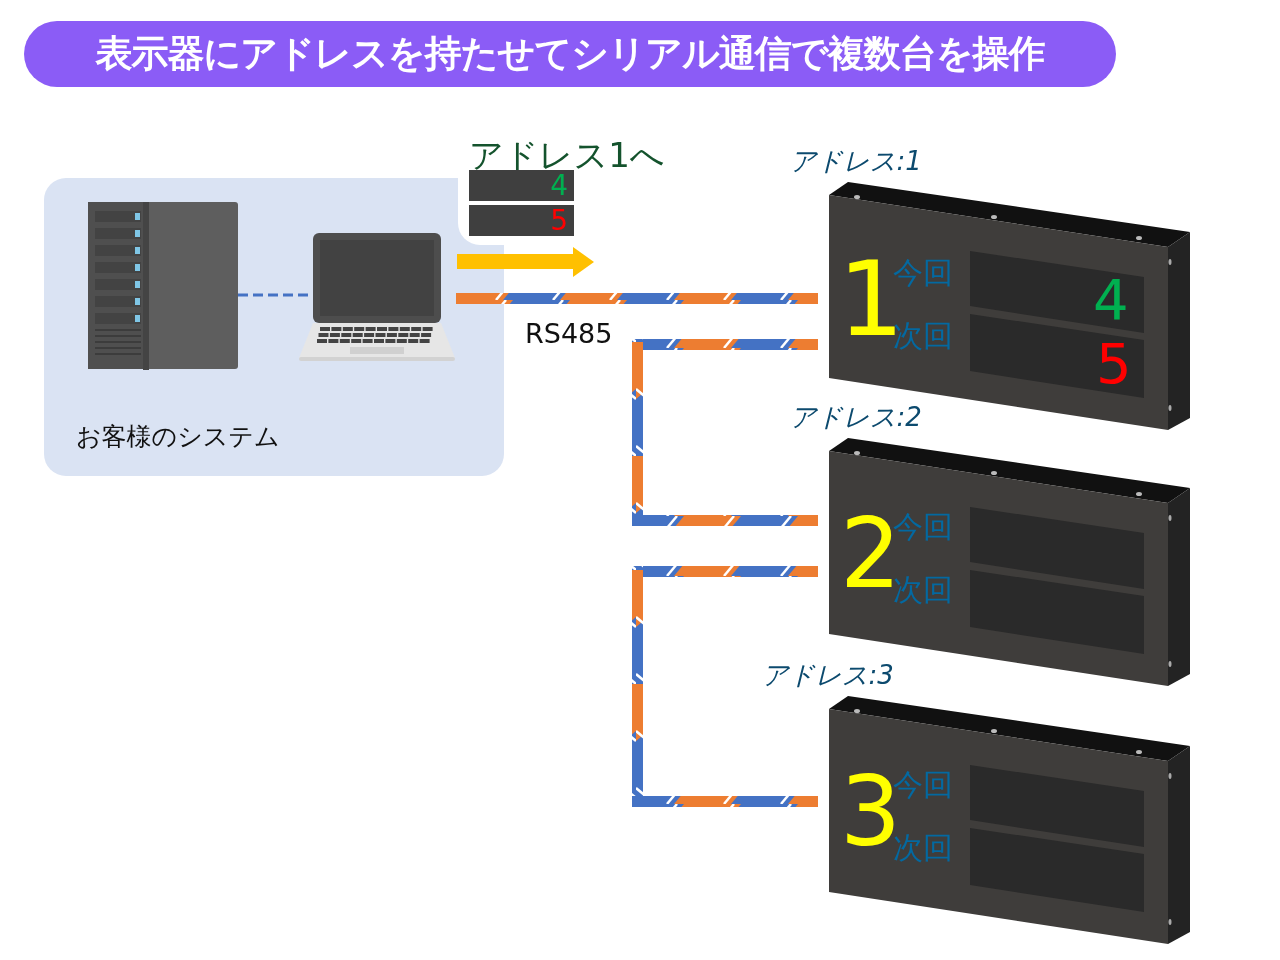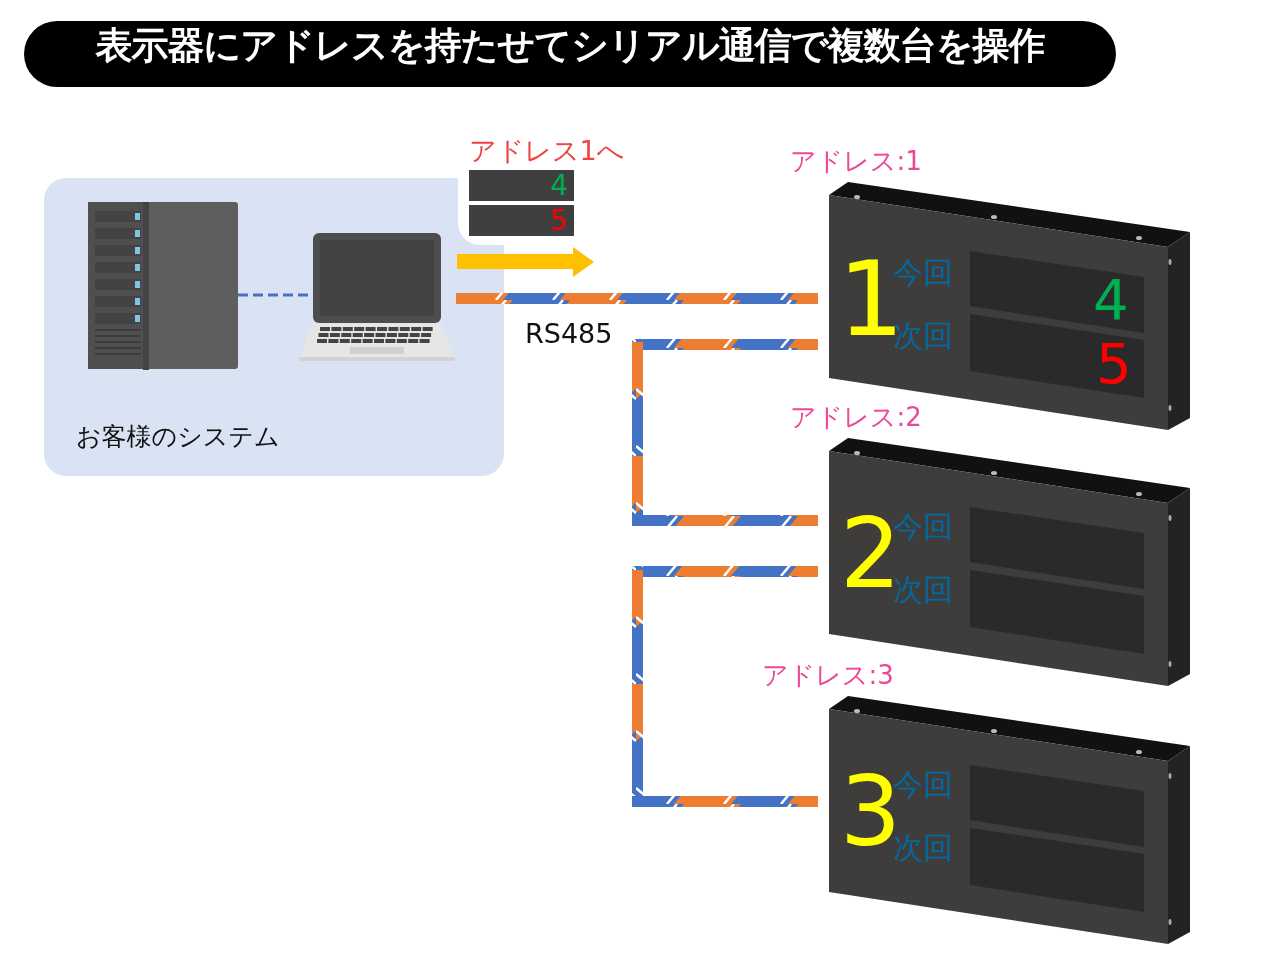--- a/index.html
+++ b/index.html
@@ -1,41 +1,41 @@
 <!DOCTYPE html>
 <html><head>
 <meta charset="utf-8">
 <style>
   html, body { margin: 0; padding: 0; background: #ffffff; }
   body { width: 1280px; height: 960px; position: relative; overflow: hidden;
          font-family: "DejaVu Sans", "Liberation Sans", sans-serif; }
   .abs { position: absolute; }
   .title-bar {
     left: 24px; top: 21px; width: 1092px; height: 66px;
-    background: #000000; border-radius: 33px;
+    background: #8b5cf6; border-radius: 33px;
     color: #ffffff; font-weight: bold; font-size: 37px; letter-spacing: -1px;
-    display: flex; justify-content: center;
+    display: flex; align-items: center; justify-content: center;
   }
   .system-box {
     left: 44px; top: 178px; width: 460px; height: 298px;
     background: #dae3f3; border-radius: 22px;
   }
   .notch {
     left: 458px; top: 160px; width: 60px; height: 85px;
     background: #ffffff; border-bottom-left-radius: 22px;
   }
   .system-label { left: 76px; top: 420px; font-size: 25px; color: #111; }
-  .packet-title { left: 469px; top: 133px; font-size: 27px; color: #ef4444; }
+  .packet-title { left: 469px; top: 133px; font-size: 34px; color: #14532d; }
   .packet-row {
     left: 469px; width: 105px; height: 31px; background: #3f3f3f;
     color: #00b050; font-size: 28px; text-align: right; line-height: 31px;
     padding-right: 6px; box-sizing: border-box;
   }
   .rs-label { left: 483px; top: 318px; font-size: 27px; color: #111; margin-left: 42px; }
-  .addr-label { font-size: 26px; color: #ec4899; }
+  .addr-label { font-size: 26px; color: #0c4a6e; font-style: italic; }
   .big-num { color: #ffff00; font-size: 96px; line-height: 1; font-weight: normal; }
   .row-label { color: #0369a1; font-size: 30px; }
   .digit { font-size: 56px; line-height: 1; }
   svg.layer { position: absolute; left: 0; top: 0; }
 </style>
 </head>
 <body>
 
 <div class="abs title-bar">
   <span>表示器にアドレスを持たせてシリアル通信で複数台を操作</span>

